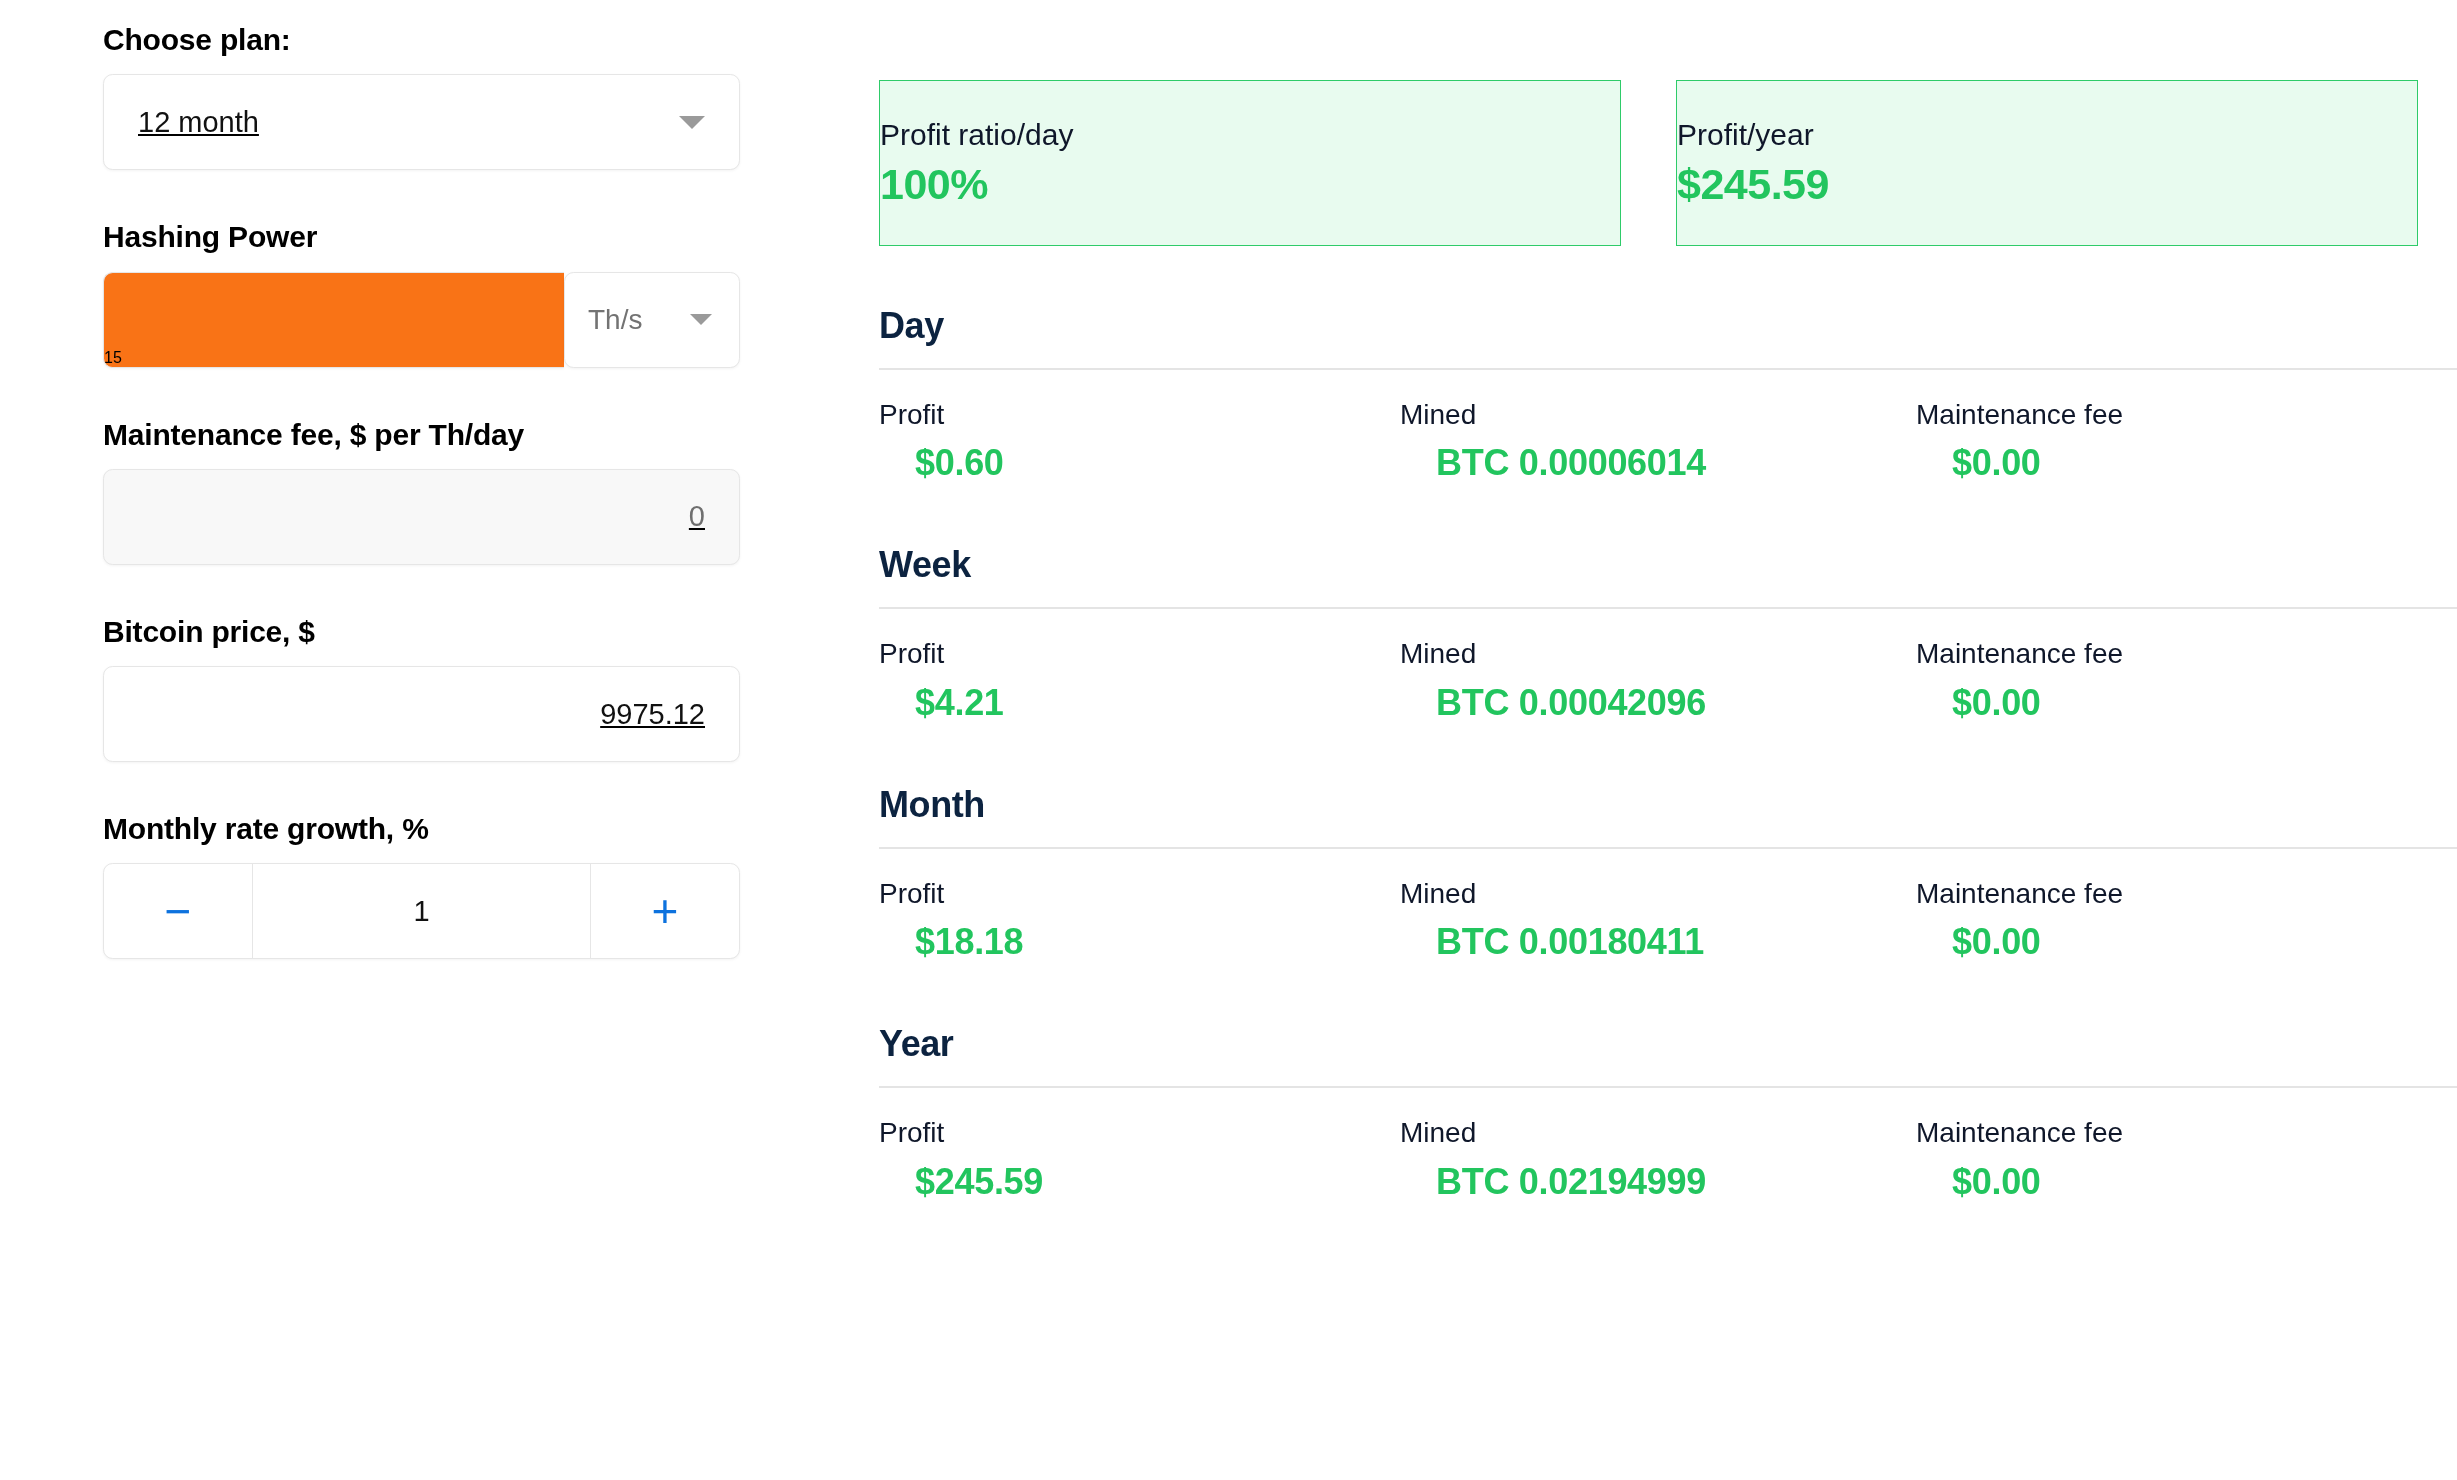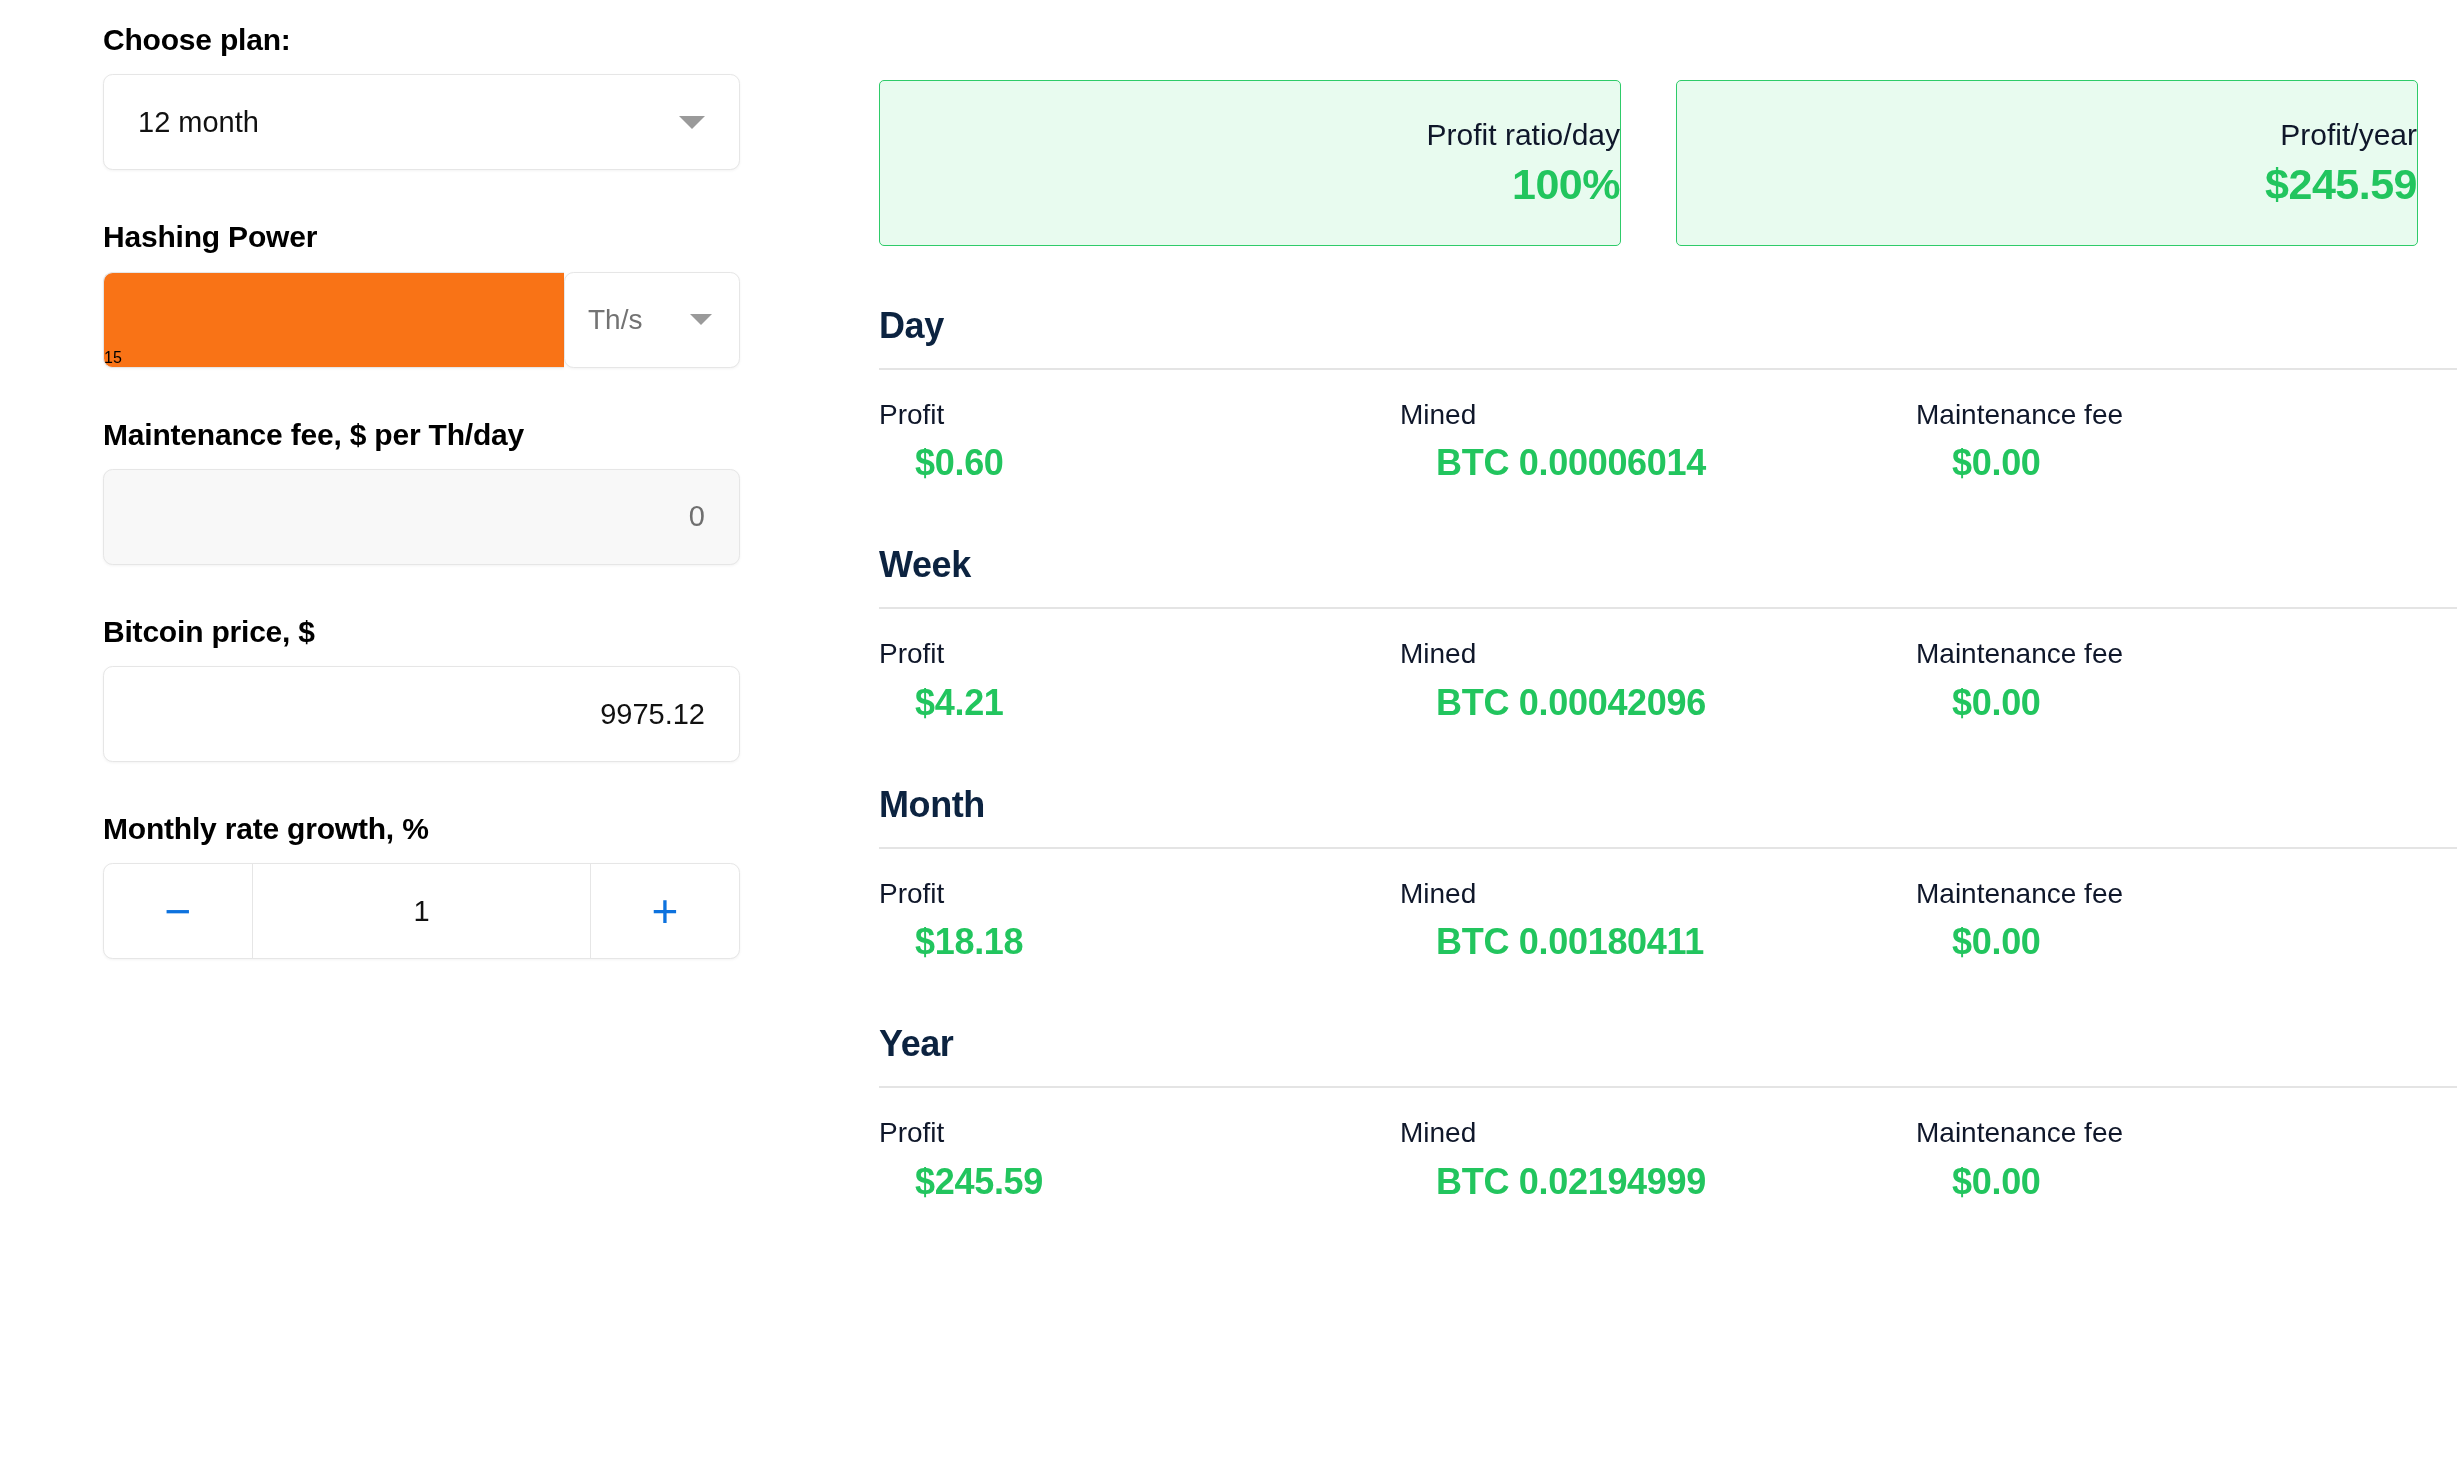--- a/index.html
+++ b/index.html
@@ -45,20 +45,21 @@
   .control {
     width: 637px;
     height: 96px;
     border: 1px solid #e6e6e6;
     border-radius: 9.6px;
     background: #ffffff;
     box-shadow: 0 1px 2.9px rgba(0,0,0,0.05);
     display: flex;
     align-items: center;
     position: relative;
+    text-decoration: underline;
   }
 
   .control.disabled { background: #f8f8f8; }
 
   .control .value-left {
     padding-left: 34px;
     font-size: 29px;
     color: #111111;
     flex: 1;
     text-align: left;
@@ -157,23 +158,23 @@
     display: flex;
     gap: 55px;
     padding-top: 80px;
   }
 
   .card {
     width: 742px;
     height: 166px;
     background: #e8fbef;
     border: 1.9px solid #2ecb69;
-    border-radius: 5px;
+    border-radius: 0;
     display: flex; flex-direction: column;
-    align-items: flex-end; justify-content: center;
+    align-items: flex-start; justify-content: center;
     gap: 3.8px;
   }
   .card-title {
     font-size: 30px;
     color: #0f172a;
     line-height: 38px;
   }
   .card-value {
     font-size: 43px;
     font-weight: bold;

